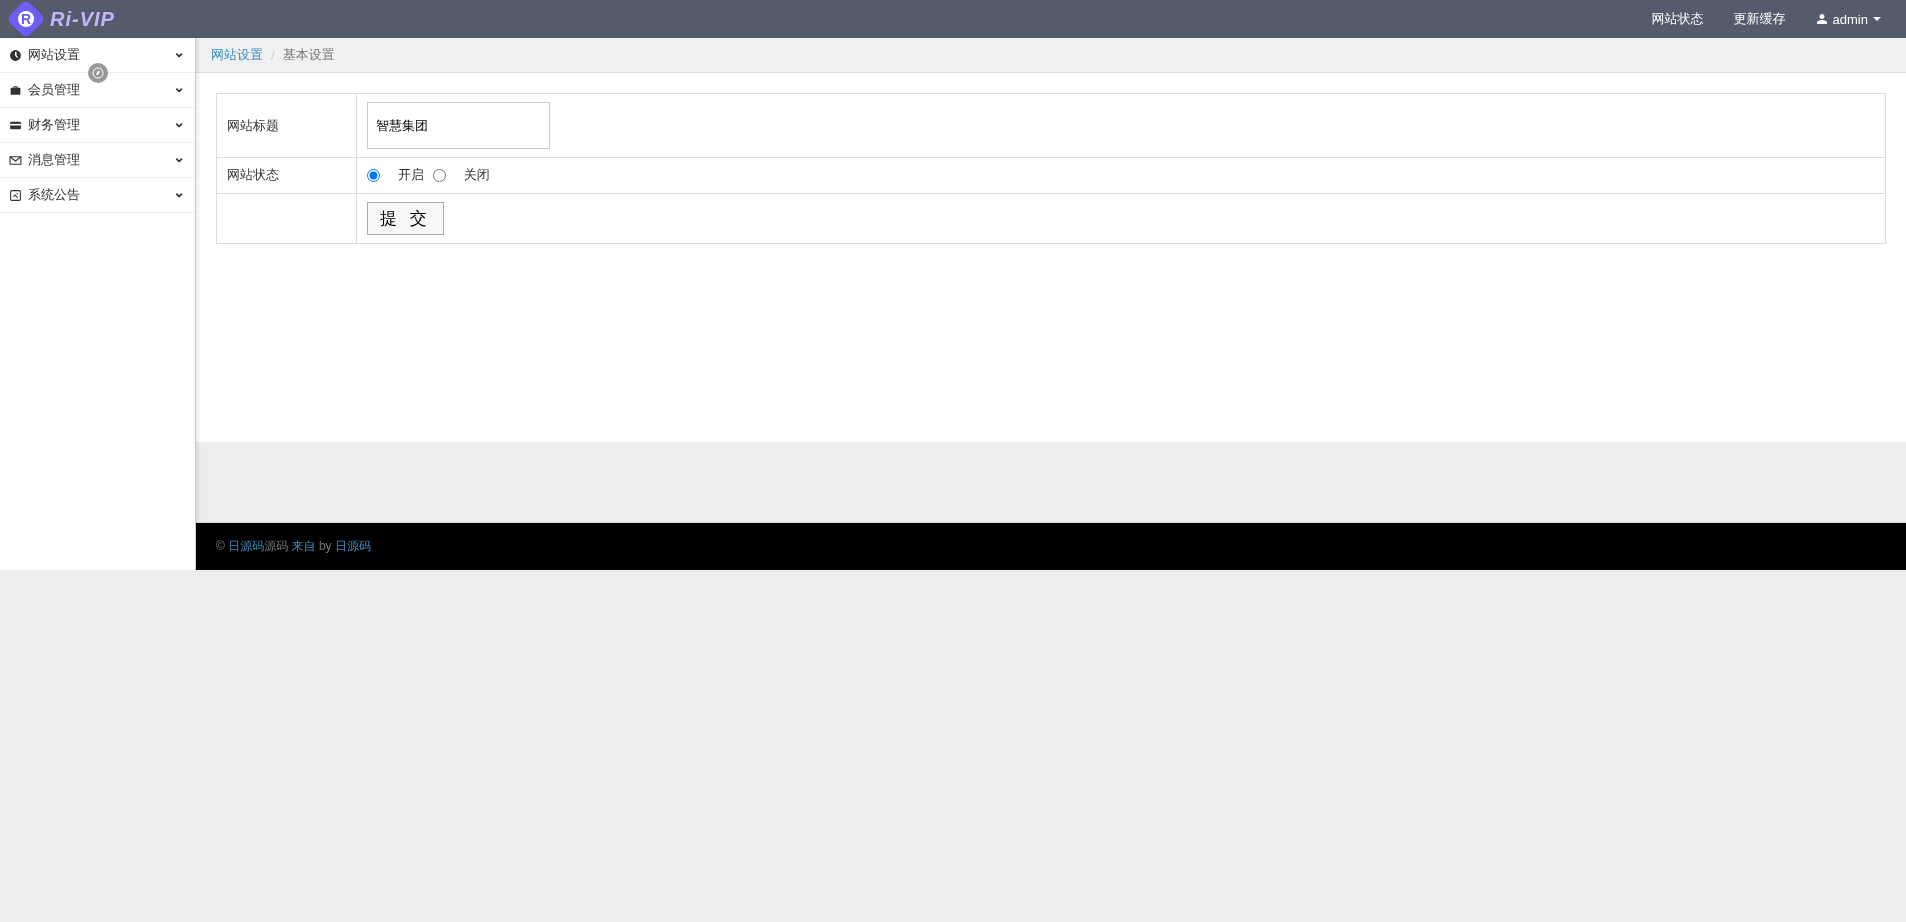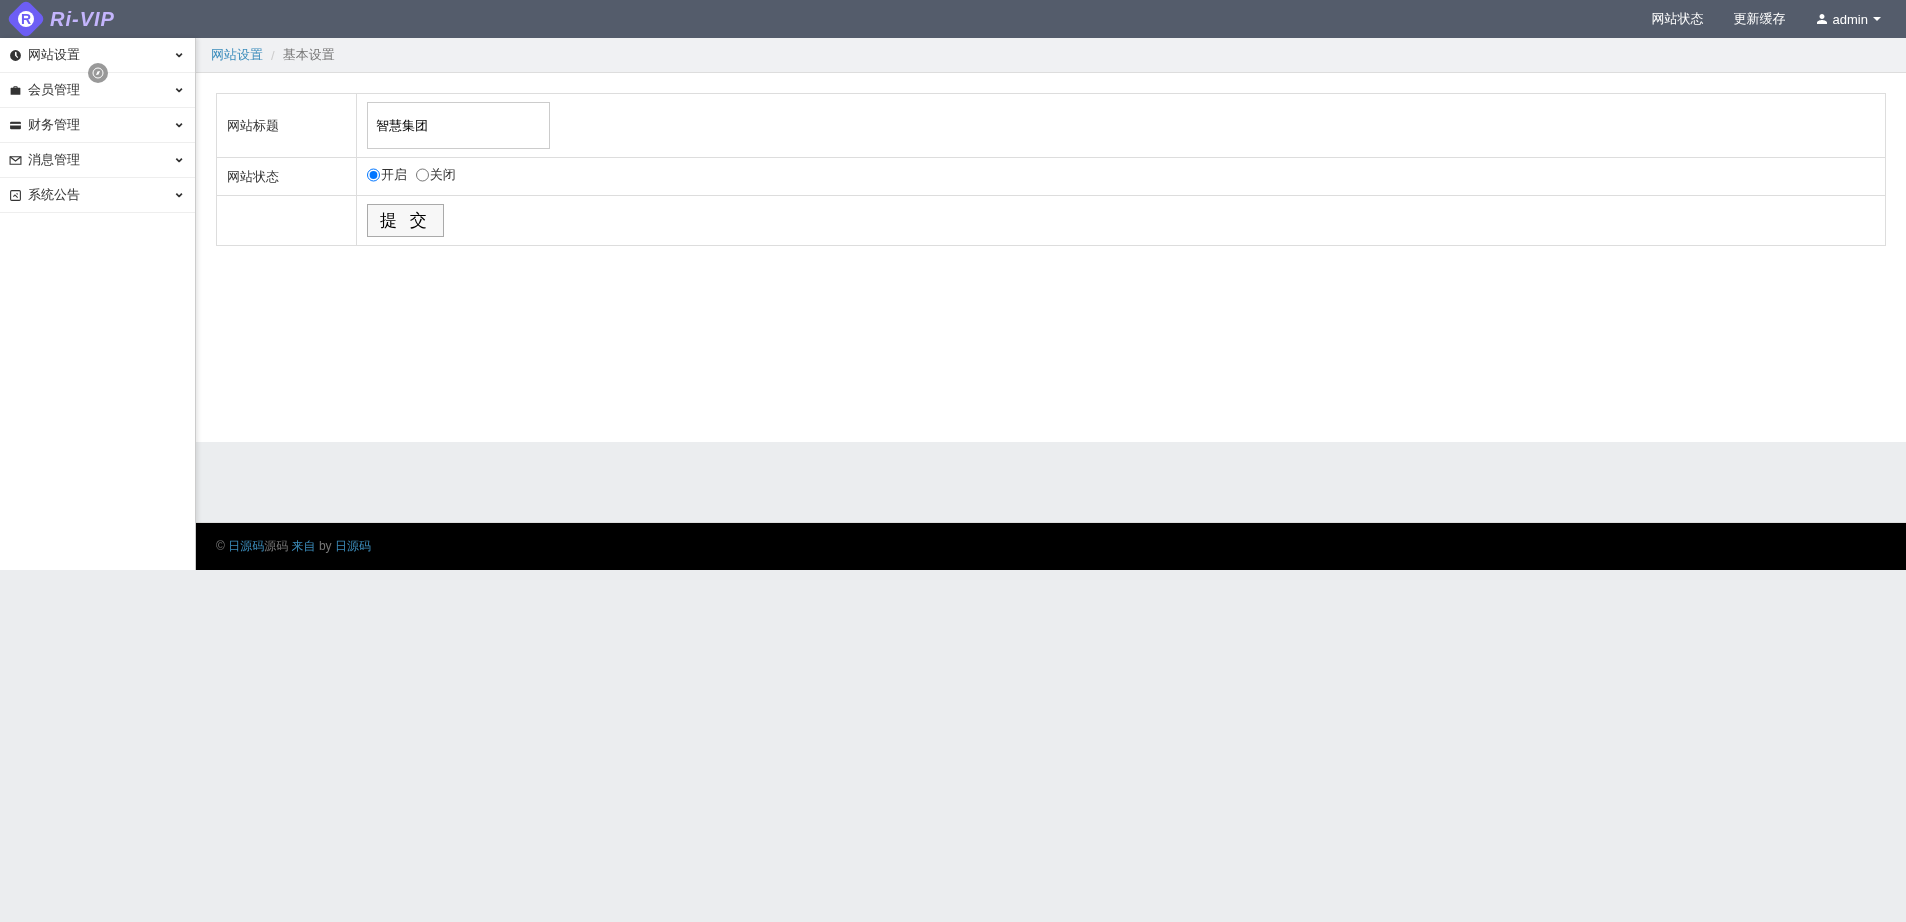--- a/index.html
+++ b/index.html
@@ -162,22 +162,23 @@
       font-size: 13px;
     }
     .text-input {
       border: 1px solid #ccc;
       padding: 15px 8px;
       width: 183px;
       font-size: 13px;
     }
     .radio-wrap {
       display: inline-flex;
+      align-items: center;
       margin-right: 5px;
-      gap: 1px;
+      gap: 18px;
       font-size: 13px;
     }
     .radio-wrap input { margin: 0; }
     .file-btn {
       border: 1px solid #767676;
       background: #efefef;
       padding: 3px 8px;
       font-size: 12px;
       cursor: pointer;
       border-radius: 2px;

